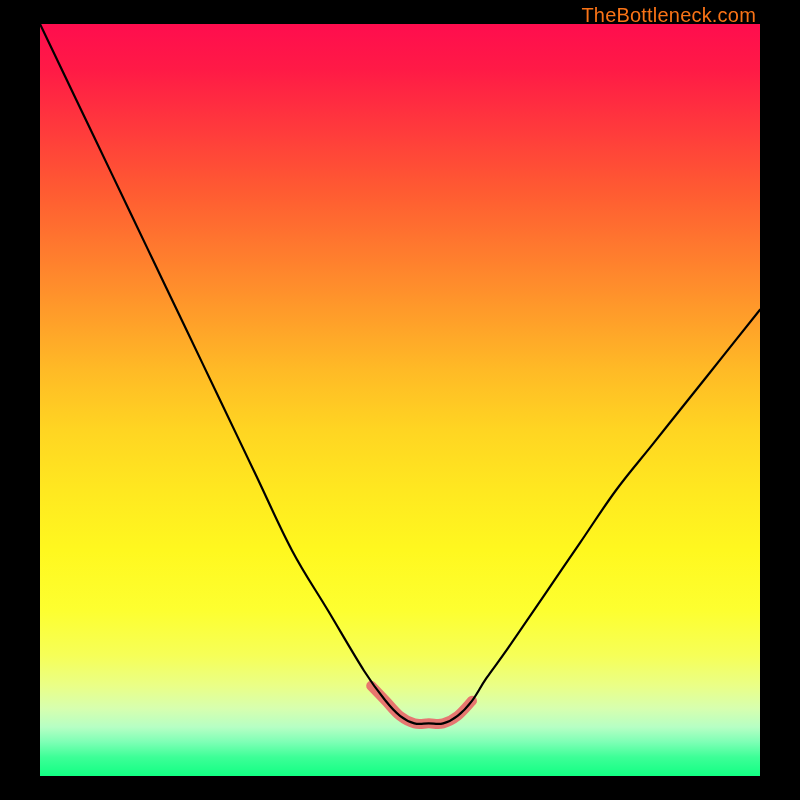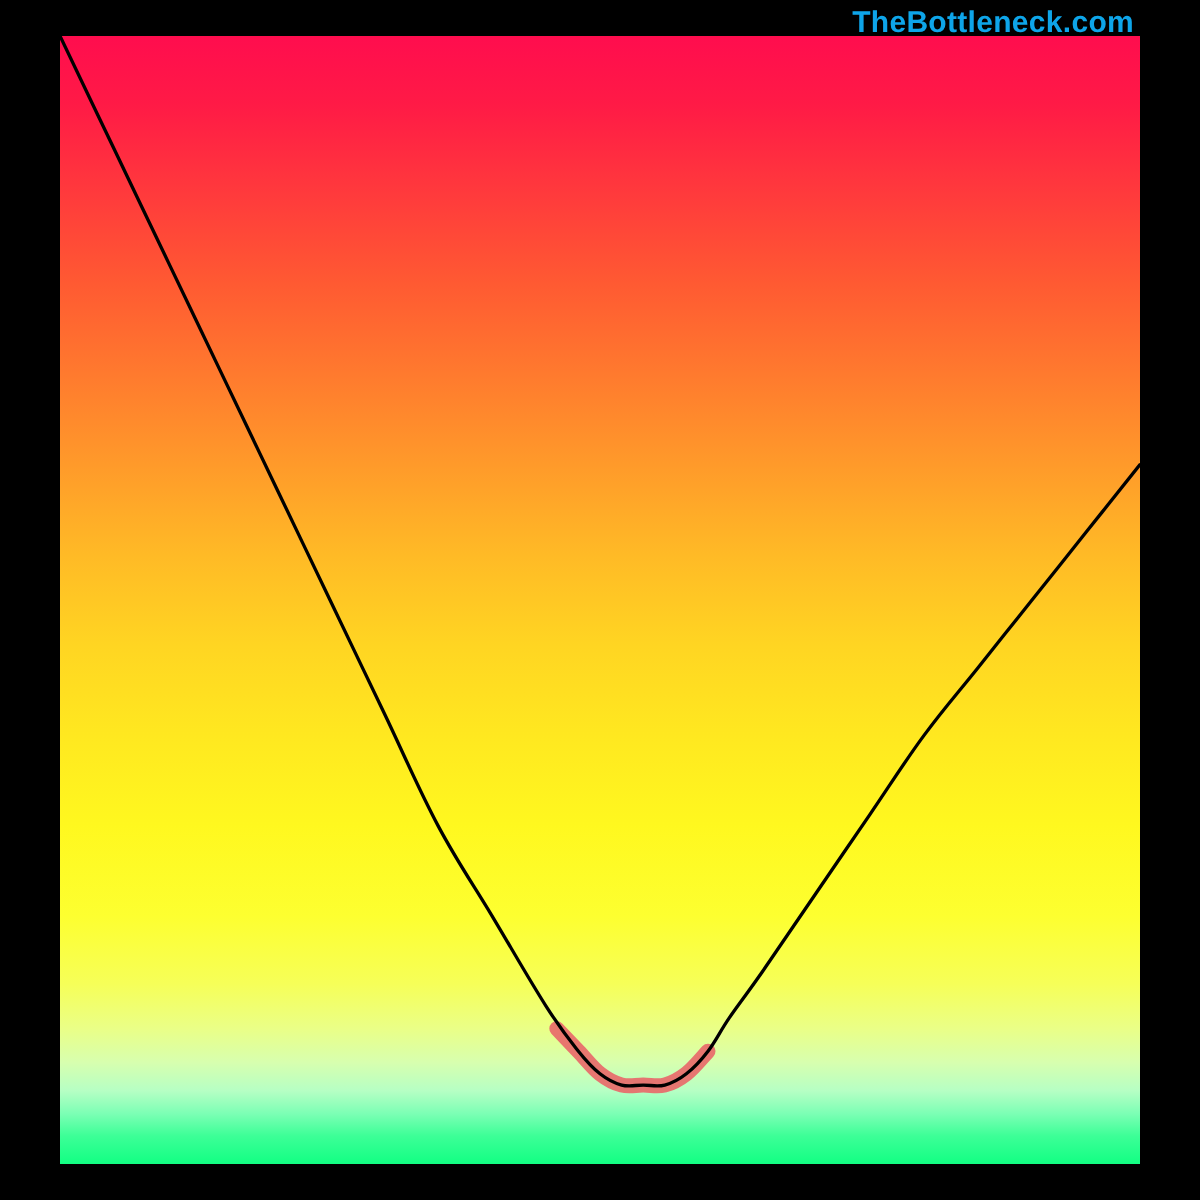--- a/index.html
+++ b/index.html
@@ -43,23 +43,23 @@
       #b6ffc4 93.5%,
       #7dffb5 95.5%,
       #3dff97 97.5%,
       #12ff83 100%
     );
   }
   .watermark {
     position: absolute;
     top: 4px;
     right: 44px;
-    color: #0ea5e9;
+    color: #f97316;
     font-size: 20px;
-    font-weight: 700;
+    font-weight: 400;
     letter-spacing: 0.2px;
     user-select: none;
   }
   svg.overlay {
     position: absolute;
     left: 0;
     top: 0;
     width: 720px;
     height: 752px;
   }

